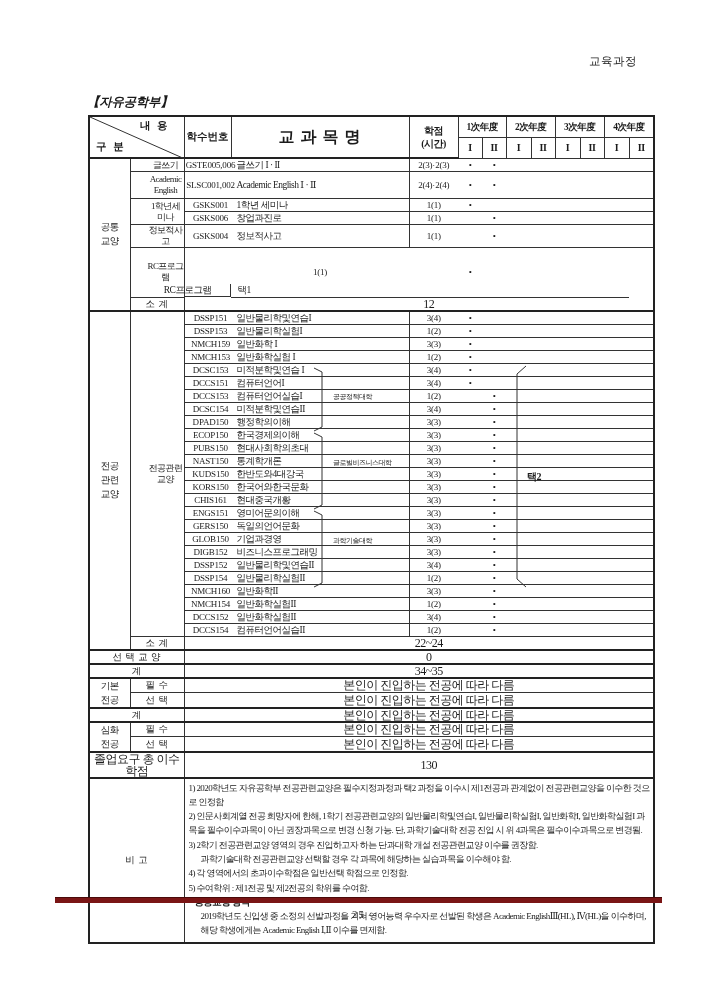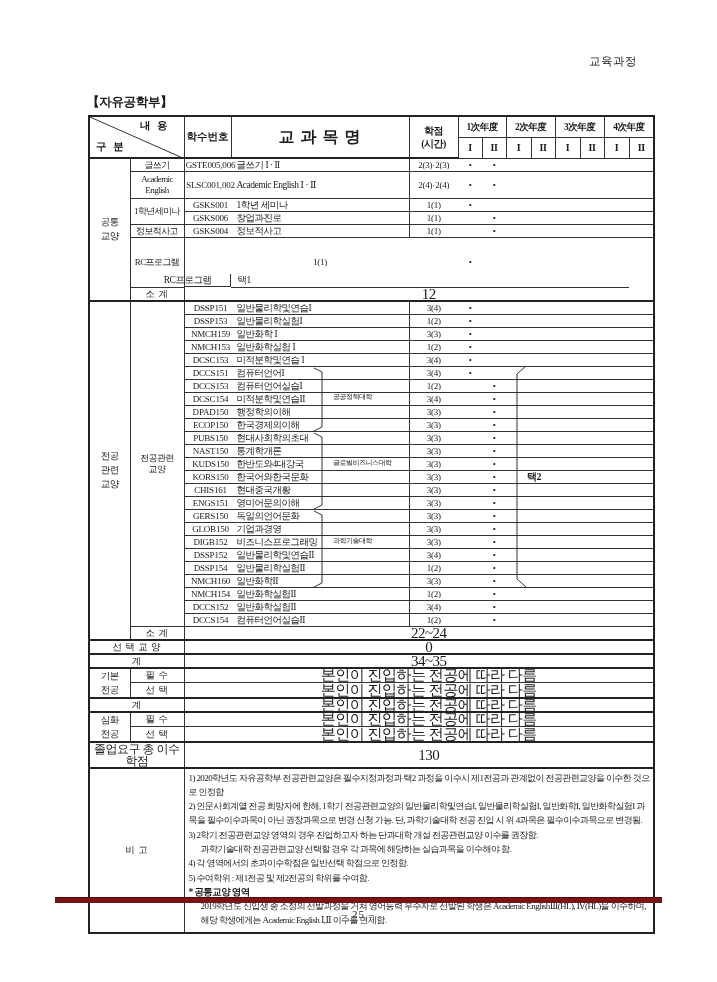--- a/index.html
+++ b/index.html
@@ -2,21 +2,21 @@
 <html><head>
 <meta charset="utf-8">
 <style>
   html,body{margin:0;padding:0;}
   body{
     width:717px;height:982px;position:relative;background:#ffffff;
     font-family:"Liberation Serif","DejaVu Serif",serif;color:#1b1b1b;
     overflow:hidden;
   }
   .hdr-right{position:absolute;top:54px;right:80px;font-size:11.5px;letter-spacing:0.5px;}
-  .doc-title{position:absolute;left:87px;top:94px;font-size:12.5px;font-weight:bold;letter-spacing:-0.3px;}
+  .doc-title{position:absolute;left:87px;top:94px;font-size:12.5px;font-weight:bold;letter-spacing:-0.3px;font-style:italic;}
 
   .tbl-wrap{position:absolute;left:88px;top:115px;}
   table{border-collapse:collapse;table-layout:fixed;width:567px;border:2px solid #222;}
   td,th{padding:0;margin:0;vertical-align:middle;font-weight:normal;overflow:visible;
         border-bottom:1px solid #333;font-size:9.5px;letter-spacing:-0.5px;line-height:12px;}
   tr{height:13px;}
   tr.h1{height:21px;} tr.h2{height:21px;} tr.tall{height:27px;} tr.note-row{height:auto;}
   th{font-weight:bold;text-align:center;}
   .thick td,.thick th{border-top:2px solid #222;}
   .hb{border-bottom:2px solid #222;}
@@ -25,28 +25,28 @@
   .corner svg{position:absolute;left:0;top:0;}
   .corner .ct{position:absolute;top:3px;right:14px;font-size:10.5px;font-weight:bold;letter-spacing:2px;}
   .corner .cb{position:absolute;bottom:4px;left:6px;font-size:10.5px;font-weight:bold;letter-spacing:2px;}
   .yearh{font-size:9.5px;letter-spacing:-0.5px;border:1px solid #333;}
   .semh{font-size:10px;font-family:"Liberation Serif",serif;border:1px solid #333;}
   .credith{font-size:10px;white-space:pre-line;line-height:13px;border-left:1px solid #333;border-right:1px solid #333;}
   .cnoh{border-left:1px solid #333;border-right:1px solid #333;font-size:10.5px;letter-spacing:0px;}
   .cnameh{border-right:1px solid #333;font-size:16px;letter-spacing:1px;}
   
   .c1{border-right:1px solid #333;text-align:center;white-space:pre-line;font-size:9.5px;line-height:14px;}
-  .c2{border-right:1px solid #333;text-align:center;white-space:pre-line;font-size:9px;letter-spacing:-0.6px;line-height:11px;}
+  .c2{border-right:1px solid #333;text-align:center;white-space:pre-line;font-size:9px;letter-spacing:-0.6px;line-height:11px;padding-left:17px;}
   .nn{border-right:1px solid #333;text-align:left;white-space:nowrap;margin-top:36px;}
   .num{display:inline-block;width:52px;text-align:center;font-size:9px;letter-spacing:-0.2px;}
   .nm{font-size:9.5px;}
   .cr{text-align:center;font-size:9px;letter-spacing:-0.2px;}
   .dot{text-align:center;font-size:9px;}
   .rest{}
-  .sv{text-align:center;padding-left:20px;font-size:15px;}
+  .sv{text-align:center;padding-left:20px;font-size:12px;}
   .lbl{text-align:center;border-right:1px solid #333;font-size:9.5px;letter-spacing:0.5px;}
   .lbl-sm{font-size:12px;letter-spacing:-0.5px;}
   .rcflex{display:flex;justify-content:center;gap:26px;align-items:center;}
   
   .notes-cell{vertical-align:top;text-align:left;padding:2px 3px 4px 4px;}
   .note{margin:0;font-size:9px;letter-spacing:-0.6px;line-height:14.3px;word-break:break-all;}
   .note-indent{padding-left:12px;}
   .note-bold{font-weight:bold;font-size:9.5px;}
   
   .overlay{position:absolute;left:0;top:0;pointer-events:none;z-index:5;}

